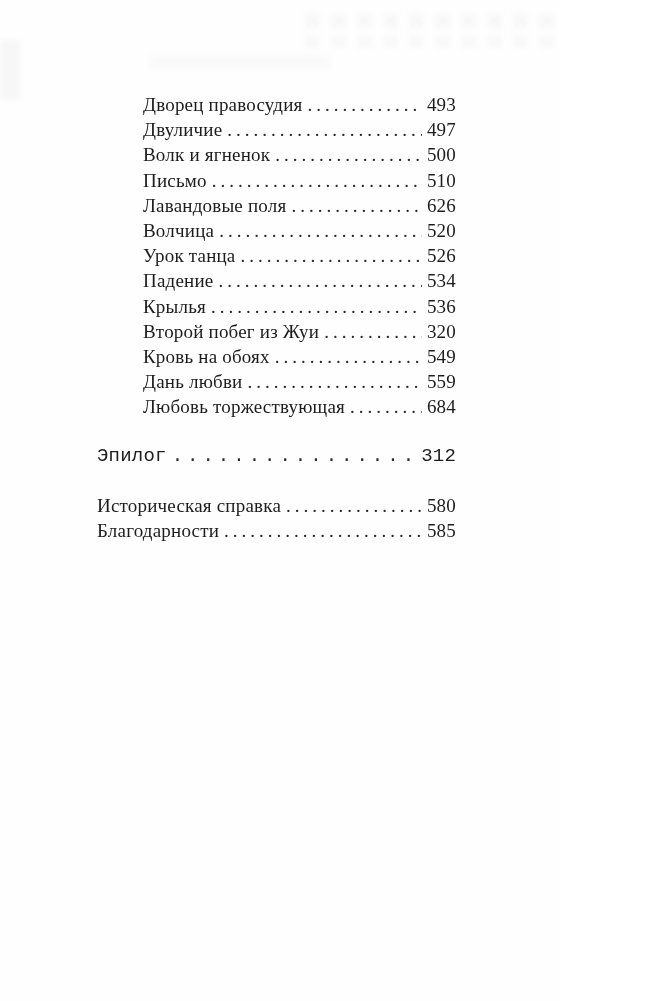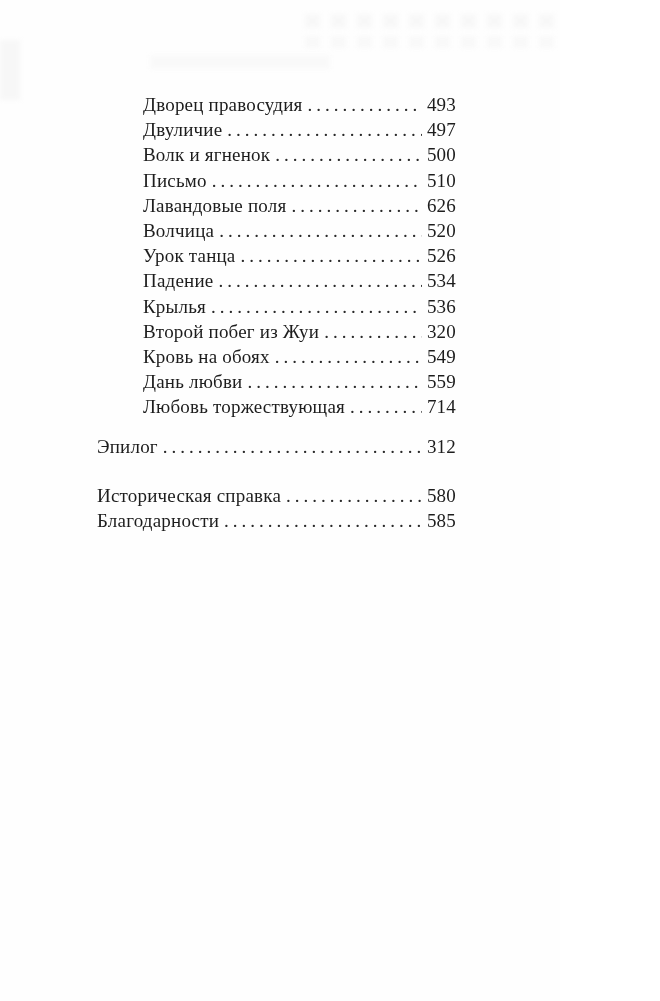--- a/index.html
+++ b/index.html
@@ -51,21 +51,22 @@
     align-items: baseline;
     font-size: 19px;
     line-height: 25.2px;
     letter-spacing: 0.2px;
     white-space: nowrap;
   }
   .toc-row.indent {
     margin-left: 46px;
   }
   .toc-row.gap-epilogue {
-    margin-top: 14px;
+    margin-top: 24px;
+    font-family: Liberation Mono, monospace;
   }
   .toc-row.gap-backmatter {
     margin-top: 24px;
   }
   .title {
     flex: 0 0 auto;
   }
   .dots {
     flex: 1 1 auto;
     overflow: hidden;
@@ -150,21 +151,21 @@
       <span class="pagenum">549</span>
     </div>
     <div class="toc-row indent">
       <span class="title">Дань любви</span>
       <span class="dots"></span>
       <span class="pagenum">559</span>
     </div>
     <div class="toc-row indent">
       <span class="title">Любовь торжествующая</span>
       <span class="dots"></span>
-      <span class="pagenum">714</span>
+      <span class="pagenum">684</span>
     </div>
 
     <div class="toc-row gap-epilogue">
       <span class="title">Эпилог</span>
       <span class="dots"></span>
       <span class="pagenum">312</span>
     </div>
 
     <div class="toc-row gap-backmatter">
       <span class="title">Историческая справка</span>

